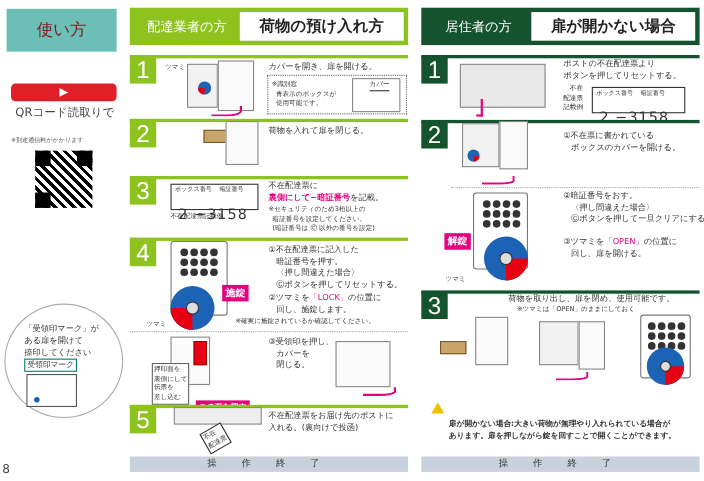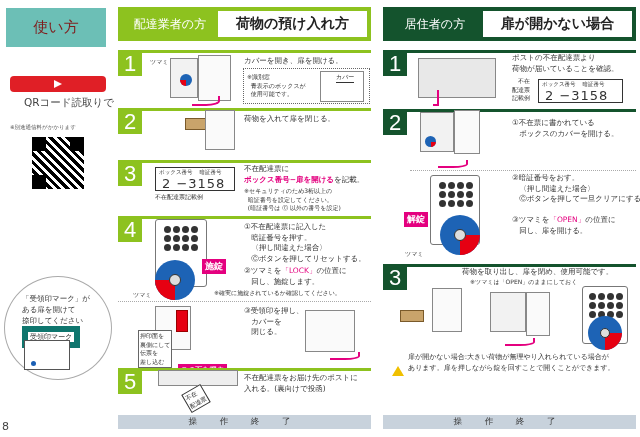--- a/index.html
+++ b/index.html
@@ -1,46 +1,46 @@
 <!DOCTYPE html>
 <html><head>
 <meta charset="utf-8">
 <style>
 *{box-sizing:border-box;margin:0;padding:0}
 body{width:640px;height:437px;background:#fff;font-family:"DejaVu Sans","Liberation Sans",sans-serif;position:relative;overflow:hidden;color:#333}
 .abs{position:absolute}
 .howto{left:6px;top:8px;width:100px;height:39px;background:#6cbfb6;color:#7f1d1d;font-size:15px;display:flex;align-items:center;justify-content:center}
 .yt{left:10px;top:76px;width:96px;height:16px;background:#e01f26;border-radius:4px}
 .yt::after{content:"";position:absolute;left:44px;top:4px;border-left:8px solid #fff;border-top:4px solid transparent;border-bottom:4px solid transparent}
-.qrtxt{left:4px;top:95px;width:110px;font-size:10.5px;line-height:14px;color:#444;text-align:right}
+.qrtxt{left:4px;top:95px;width:110px;font-size:10.5px;line-height:14px;color:#444;text-align:center}
 .qrnote{left:10px;top:124px;font-size:5.5px;color:#555}
 .qr{left:32px;top:137px;width:52px;height:52px;background:
 linear-gradient(#000,#000) 0 0/14px 14px no-repeat,
 linear-gradient(#000,#000) 38px 0/14px 14px no-repeat,
 linear-gradient(#000,#000) 0 38px/14px 14px no-repeat,
 repeating-linear-gradient(45deg,#000 0 3px,#fff 3px 6px);}
 .qr::before,.qr::after{content:""}
 .bubble{left:4px;top:276px;width:108px;height:104px;border:1px solid #aaa;border-radius:50%;background:#fff}
-.bublabel{left:22px;top:326px;border:6px solid #0f766e;font-size:7px;padding:0 2px;background:#fff}
+.bublabel{left:22px;top:326px;border:1px solid #0f766e;font-size:7px;padding:0 2px;background:#fff}
 .bubbox{left:24px;top:340px;width:46px;height:30px;border:1px solid #555;background:#fff}
 .bubbox .dot{position:absolute;left:6px;top:20px;width:5px;height:5px;border-radius:50%;background:#1a5fb4}
 .pagenum{left:2px;top:420px;font-size:11px;color:#444}
 .hdr-left{height:26px;display:flex;align-items:center;justify-content:center;color:#fff;font-size:12px}
 .hdr-right{height:26px;display:flex;align-items:center;justify-content:center;font-size:14px;font-weight:bold;background:#fff;color:#222}
 .hdrwrap{display:flex;padding:4px;height:34px}
 .green{background:#8dc21f}
 .orange{background:#14532d}
 .step{position:absolute;width:24px;height:25px;color:#fff;font-size:22px;display:flex;align-items:center;justify-content:center;font-family:"Liberation Sans",sans-serif}
 .rule{position:absolute;height:3px}
 .t{position:absolute;font-size:7.5px;line-height:10.5px;color:#333;white-space:pre}
 .t.sm{font-size:6px;line-height:8.5px}
 .red{color:#e4007f}
 .boxnum{position:absolute;border:1px solid #333;background:#fff}
 .boxnum .lbl{position:absolute;left:3px;top:1px;font-size:5.5px;white-space:pre}
-.boxnum .num{position:absolute;left:6px;top:8px;font-size:13px;letter-spacing:1px;white-space:pre}
+.boxnum .num{position:absolute;left:6px;top:20px;font-size:13px;letter-spacing:1px;white-space:pre}
 .end{position:absolute;height:14px;background:#c8d2dc;display:flex;align-items:center;justify-content:center;font-size:8.5px;letter-spacing:10px;color:#333}
 .dash{position:absolute;border-top:1px dotted #aaa;height:0}
 .panel{position:absolute;background:#f2f2f2;border:1px solid #888}
 .keypad{position:absolute;background:#fff;border:1px solid #777;border-radius:3px}
 .keys{position:absolute;left:8px;top:6px;display:grid;grid-template-columns:repeat(4,7px);gap:2px}
 .keys span{width:7px;height:7px;border-radius:50%;background:#333}
 .dial{position:absolute;border-radius:50%;background:#1d63b5;overflow:hidden}
 .dial .redq{position:absolute;width:50%;height:50%;background:#e60012}
 .dial .knob{position:absolute;left:35%;top:35%;width:30%;height:30%;border-radius:50%;background:#ddd;border:1px solid #333}
 .tag{position:absolute;background:#e4007f;color:#fff;font-size:9px;padding:1px 3px;font-weight:bold}
@@ -98,21 +98,21 @@
 <div class="t" style="left:244px;top:114px">荷物を入れて扉を閉じる。</div>
 
 <div class="rule green" style="left:118px;top:160px;width:253px"></div>
 <div class="step green" style="left:118px;top:161px">3</div>
 <div class="boxnum" style="left:155px;top:167px;width:80px;height:24px">
   <span class="lbl">ボックス番号    暗証番号</span>
   <span class="num">2 −3158</span>
 </div>
 <div class="t sm" style="left:155px;top:193px">不在配達票記載例</div>
 <div class="t" style="left:244px;top:164px">不在配達票に</div>
-<div class="t" style="left:244px;top:175px;font-weight:bold"><span class="red">ボックス番号−扉を開ける</span><span style="font-weight:normal">を記載。</span></div>
+<div class="t" style="left:244px;top:175px;font-weight:bold"><span class="red">裏側にして−暗証番号</span><span style="font-weight:normal">を記載。</span></div>
 <div class="t sm" style="left:244px;top:187px">※セキュリティのため3桁以上の
   暗証番号を設定してください。
   (暗証番号は Ⓒ 以外の番号を設定)</div>
 
 <div class="rule green" style="left:118px;top:216px;width:253px"></div>
 <div class="step green" style="left:118px;top:217px">4</div>
 <div class="keypad" style="left:155px;top:219px;width:52px;height:68px">
   <div class="keys">
       <span></span>
       <span></span>
@@ -168,21 +168,21 @@
 <div class="abs orange hdrwrap" style="left:383px;top:7px;width:253px;">
   <div class="hdr-left" style="width:96px">居住者の方</div>
   <div class="hdr-right" style="flex:1">扉が開かない場合</div>
 </div>
 
 <div class="rule orange" style="left:383px;top:50px;width:253px"></div>
 <div class="step orange" style="left:383px;top:51px">1</div>
 <div class="panel" style="left:418px;top:58px;width:78px;height:40px;background:#e8e8e8"></div>
 <div class="arrow" style="left:433px;top:90px;width:6px;height:16px;border-radius:0"></div>
 <div class="t" style="left:512px;top:53px">ポストの不在配達票より
-荷物が届いていることを確認。</div>
+ボタンを押してリセットする。</div>
 <div class="t sm" style="left:512px;top:77px;text-align:right">不在
 配達票
 記載例</div>
 <div class="boxnum" style="left:538px;top:79px;width:85px;height:24px">
   <span class="lbl">ボックス番号    暗証番号</span>
   <span class="num">2 −3158</span>
 </div>
 
 <div class="rule orange" style="left:383px;top:109px;width:253px"></div>
 <div class="step orange" style="left:383px;top:110px">2</div>
@@ -247,16 +247,16 @@
     </div>
 </div>
 <div class="dial" style="left:588px;top:316px;width:34px;height:34px">
     <div class="redq" style="left:50%;top:50%"></div>
     <div class="knob"></div>
   </div>
 <div class="t" style="left:462px;top:267px">荷物を取り出し、扉を閉め、使用可能です。</div>
 <div class="t sm" style="left:470px;top:278px">※ツマミは「OPEN」のままにしておく</div>
 
 <div class="tri" style="left:392px;top:366px"></div>
-<div class="t" style="left:408px;top:352px;font-size:7px;line-height:11px;font-weight:normal">扉が開かない場合:大きい荷物が無理やり入れられている場合が
+<div class="t" style="left:408px;top:380px;font-size:7px;line-height:11px;font-weight:bold">扉が開かない場合:大きい荷物が無理やり入れられている場合が
 あります。扉を押しながら錠を回すことで開くことができます。</div>
 
 <div class="end" style="left:383px;top:415px;width:253px">操 作 終 了</div>
 
 </body></html>

